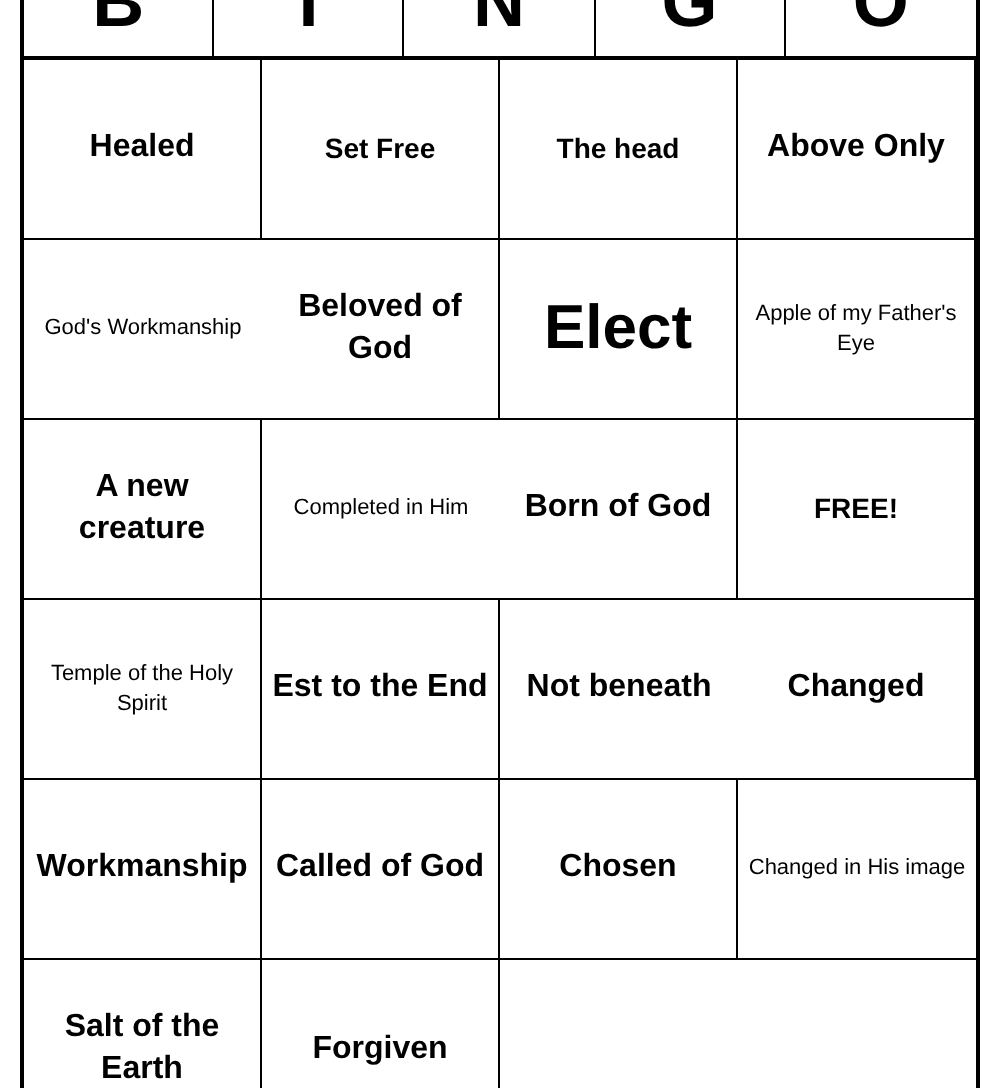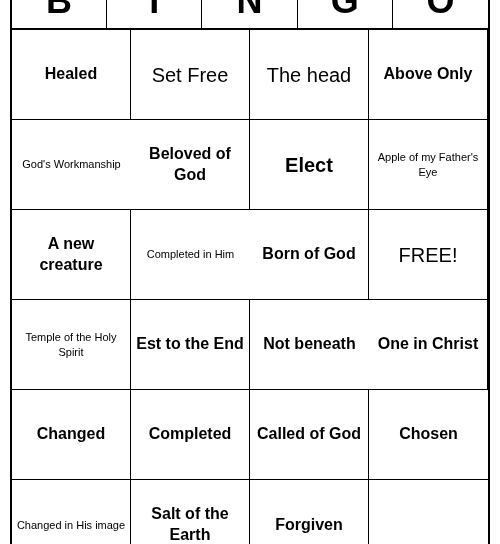--- a/index.html
+++ b/index.html
@@ -52,22 +52,22 @@
       border-right: none;
       text-align: right;
     }
     .bingo-cell:nth-child(n+21) {
       border-bottom: none;
     }
     .bingo-cell .cell-text {
       display: block;
     }
     
-    .large { font-size: 20px; font-weight: normal; }
-    .xlarge { font-size: 20px; font-weight: bold; }
+    .large { font-size: 14px; font-weight: bold; }
+    .xlarge { font-size: 31px; font-weight: bold; }
     .medium { font-size: 16px; font-weight: bold; }
     .small { font-size: 11px; }
   </style>
 </head>
 <body>
 
 <div class="bingo-card">
   <div class="bingo-header">
   <div class="bingo-header-cell">B</div>
       <div class="bingo-header-cell">I</div>
@@ -115,27 +115,24 @@
       <div class="bingo-cell">
         <span class="cell-text small">Temple of the Holy Spirit</span>
       </div>
       <div class="bingo-cell">
         <span class="cell-text medium">Est to the End</span>
       </div>
       <div class="bingo-cell">
         <span class="cell-text medium">Not beneath</span>
       </div>
       <div class="bingo-cell">
-        <span class="cell-text medium">One in Christ</span>
-      </div>
-      <div class="bingo-cell">
         <span class="cell-text medium">Changed</span>
       </div>
       <div class="bingo-cell">
-        <span class="cell-text medium">Completed</span>
+        <span class="cell-text medium">Workmanship</span>
       </div>
       <div class="bingo-cell">
         <span class="cell-text medium">Called of God</span>
       </div>
       <div class="bingo-cell">
         <span class="cell-text medium">Chosen</span>
       </div>
       <div class="bingo-cell">
         <span class="cell-text small">Changed in His image</span>
       </div>

